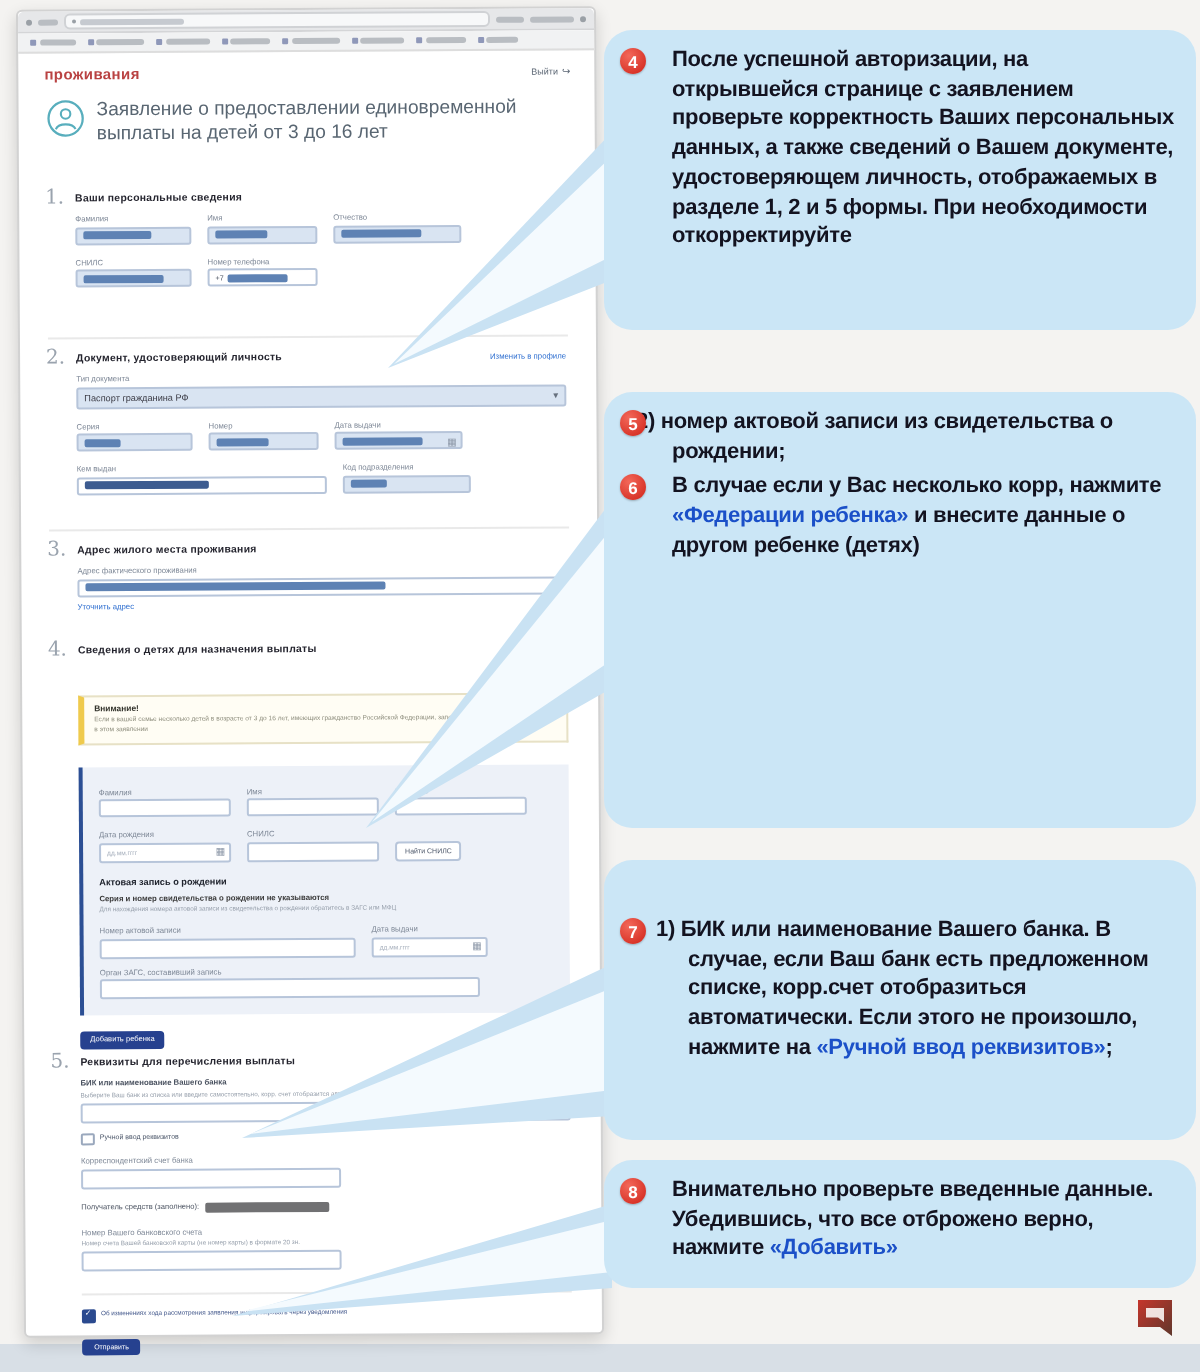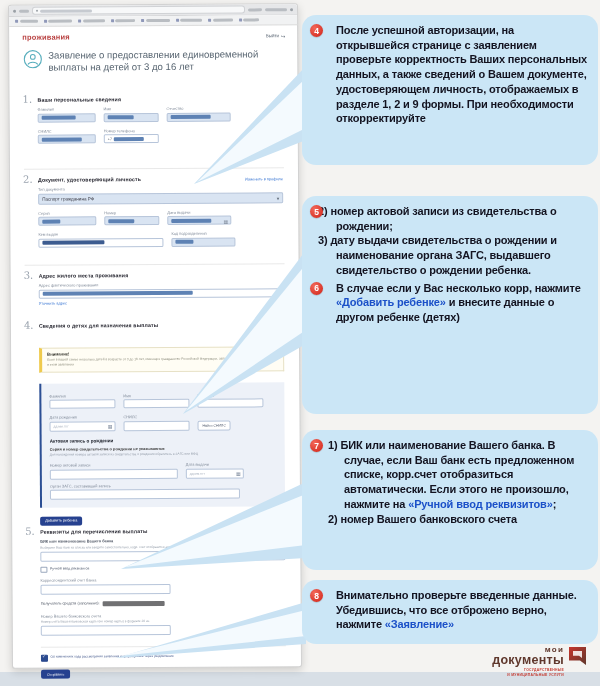--- a/index.html
+++ b/index.html
@@ -91,21 +91,21 @@
     padding:8px 10px 8px 8px;z-index:3;box-sizing:border-box;overflow:hidden;}
   .box1{top:15px;height:150px}.box2{top:196px;height:218px}.box3{top:430px;height:140px}.box4{top:580px;height:64px}
   .entry{position:relative;}
   .entry + .entry{margin-top:3px;}
   .badge{position:absolute;left:0;top:1px;width:13px;height:13px;border-radius:50%;
     background:radial-gradient(circle at 35% 30%,#f3685a,#cf2217);color:#fff;font-size:8.5px;font-weight:700;
     display:flex;align-items:center;justify-content:center;box-shadow:0 .5px 1px rgba(0,0,0,.25);}
   .cbody{font-size:11px;font-weight:700;color:#131320;line-height:1.34;letter-spacing:-.15px;}
   .cl.plain,.cl.head{padding-left:26px;}
   .cl.item{padding-left:26px;text-indent:-18px;}
-  .cl.item2{padding-left:34px;text-indent:-16px;}
+  .cl.item2{padding-left:34px;text-indent:-16px;margin-top:20px;}
   .hl{color:#1b50c8;}
 
   
   .logo{position:absolute;right:12px;bottom:8px;display:flex;align-items:flex-start;gap:3px;z-index:2;}
   .logo-text{text-align:right;}
   .logo-top{font-size:8px;font-weight:700;color:#5f372c;letter-spacing:1.2px;line-height:1;}
   .logo-bottom{font-size:12.5px;font-weight:700;color:#5f372c;line-height:1;margin-top:.5px;letter-spacing:.3px;}
   .logo-sub{font-size:3.4px;color:#c43a30;font-weight:700;letter-spacing:.3px;line-height:1.45;margin-top:1.5px;text-transform:uppercase;}
 </style>
 </head>
@@ -393,69 +393,59 @@
     <polygon points="306,482 306,558 121,569" fill="#c9e2f3"></polygon>
     <polygon points="306,494 306,545 125,567" fill="#f4fafe"></polygon>
     <polygon points="306,602 306,644 116,658" fill="#c9e2f3"></polygon>
     <polygon points="306,610 306,636 120,656" fill="#f4fafe"></polygon>
   </svg>
 
   <div class="cbox box1">
     <div class="entry">
       <span class="badge">4</span>
       <div class="cbody">
-          <div class="cl plain"><span>После успешной авторизации, на открывшейся странице с заявлением проверьте корректность Ваших персональных данных, а также сведений о Вашем документе, удостоверяющем личность, отображаемых в разделе 1, 2 и 9 формы. При необходимости откорректируйте</span></div>
+          <div class="cl plain"><span>После успешной авторизации, на открывшейся странице с заявлением проверьте корректность Ваших персональных данных, а также сведений о Вашем документе, удостоверяющем личность, отображаемых в разделе 1, 2 и 5 формы. При необходимости откорректируйте</span></div>
         </div>
     </div>
   </div>
 
   <div class="cbox box2">
     <div class="entry">
       <span class="badge">5</span>
       <div class="cbody">
           <div class="cl item"><span>2) номер актовой записи из свидетельства о рождении;</span></div>
-          <div class="cl item"><span>3) дату выдачи свидетельства о рождении и наименование органа ЗАГС, выдавшего свидетельство о рождении ребенка.</span></div>
         </div>
     </div>
     <div class="entry">
       <span class="badge">6</span>
       <div class="cbody">
-          <div class="cl plain"><span>В случае если у Вас несколько корр, нажмите </span><span class="hl">«Добавить ребенке»</span><span> и внесите данные о другом ребенке (детях)</span></div>
+          <div class="cl plain"><span>В случае если у Вас несколько корр, нажмите </span><span class="hl">«Федерации ребенка»</span><span> и внесите данные о другом ребенке (детях)</span></div>
         </div>
     </div>
   </div>
 
   <div class="cbox box3">
     <div class="entry">
       <span class="badge">7</span>
       <div class="cbody">
           <div class="cl item2"><span>1) БИК или наименование Вашего банка. В случае, если Ваш банк есть предложенном списке, корр.счет отобразиться автоматически. Если этого не произошло, нажмите на </span><span class="hl">«Ручной ввод реквизитов»</span><span>;</span></div>
-          <div class="cl item2"><span>2) номер Вашего банковского счета</span></div>
         </div>
     </div>
   </div>
 
   <div class="cbox box4">
     <div class="entry">
       <span class="badge">8</span>
       <div class="cbody">
-          <div class="cl plain"><span>Внимательно проверьте введенные данные. Убедившись, что все отброжено верно, нажмите </span><span class="hl">«Заявление»</span></div>
+          <div class="cl plain"><span>Внимательно проверьте введенные данные. Убедившись, что все отброжено верно, нажмите </span><span class="hl">«Добавить»</span></div>
         </div>
     </div>
   </div>
 
   <div class="logo">
-    <div class="logo-text">
-      <div class="logo-top">мои</div>
-      <div class="logo-bottom">документы</div>
-      <div class="logo-sub">
-        <div>государственные</div>
-        <div>и муниципальные услуги</div>
-      </div>
-    </div>
     <span>
       <svg width="21" height="24" viewBox="0 0 21 24">
         <defs>
           <linearGradient id="mdg" x1="0" y1="0" x2="1" y2="1">
             <stop offset="0" stop-color="#c6352c"></stop>
               <stop offset="1" stop-color="#5f372c"></stop>
           </linearGradient>
         </defs>
         <path d="M2 1 h17 v18 l-6-4.5 H2 z" fill="url(#mdg)"></path>
         <path d="M6 5 h9 v7 l-3-2.2 H6 z" fill="#fff" opacity=".85"></path>

